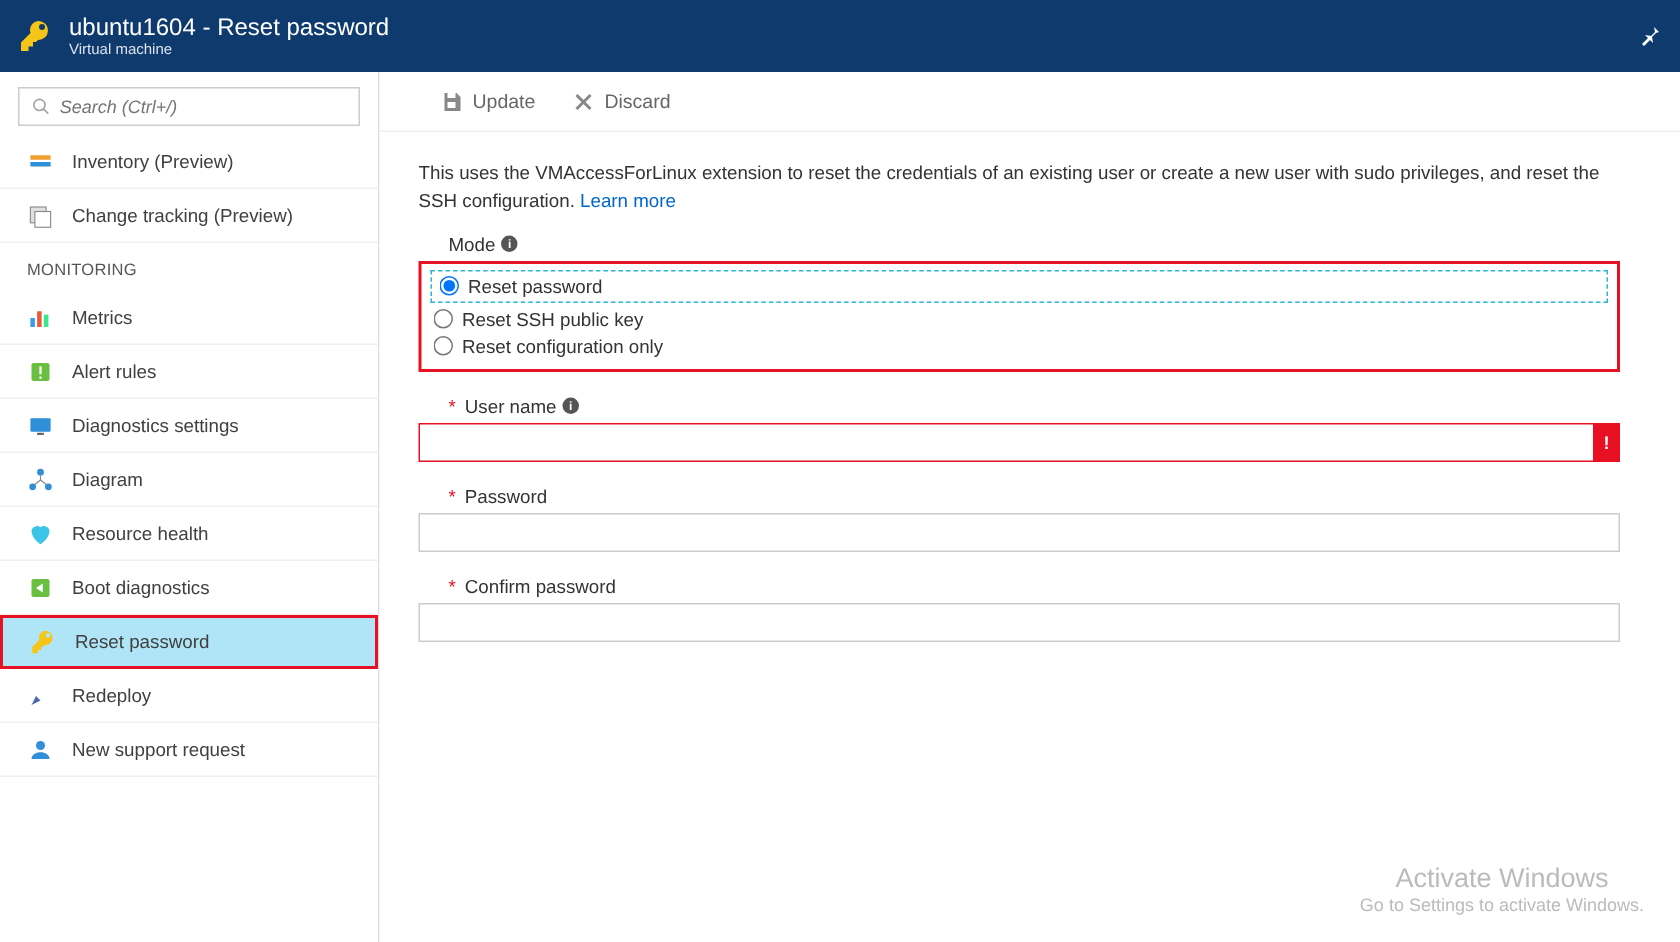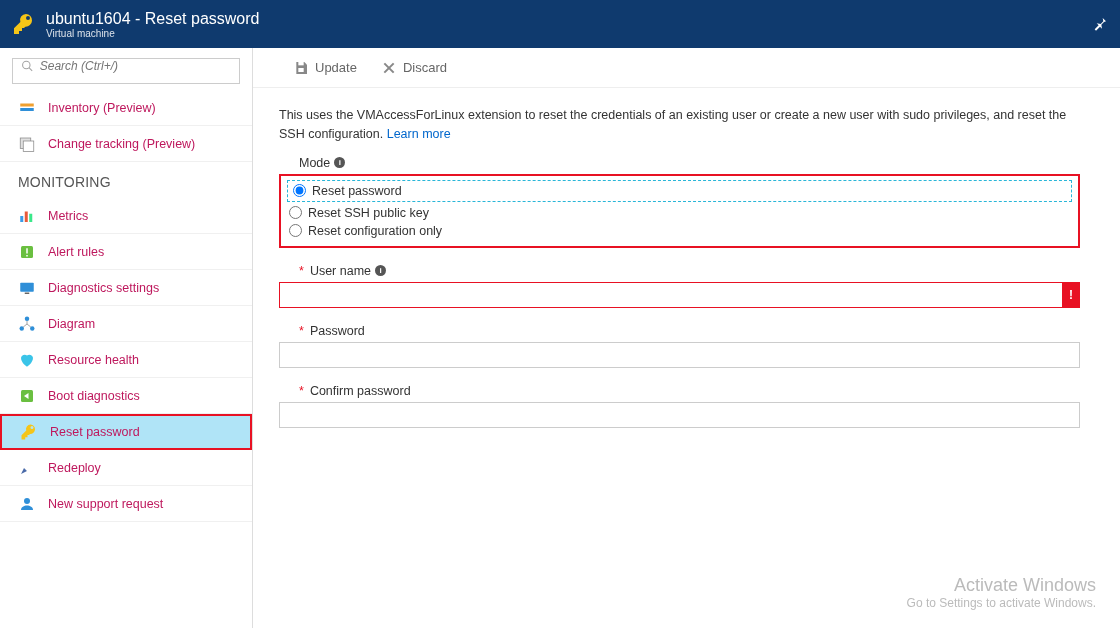--- a/index.html
+++ b/index.html
@@ -9,35 +9,35 @@
 .header-icon { width: 24px; height: 24px; margin-right: 10px; }
 .header-text { display: flex; flex-direction: column; }
 .header-title { font-size: 16px; font-weight: 300; }
 .header-subtitle { font-size: 10px; opacity: 0.85; }
 .header-pin { margin-left: auto; }
 
 .body { display: flex; height: calc(628px - 48px); }
 
 .sidebar { width: 265px; background: #fff; border-right: 1px solid #ddd; display: flex; flex-direction: column; }
 .search-wrap { padding: 10px 12px 6px; }
-.search-box { position: relative; border: 1px solid #ccc; height: 26px; display: flex; align-items: flex-start; padding: 0 8px; }
+.search-box { position: relative; border: 1px solid #ccc; height: 26px; display: flex; align-items: center; padding: 0 8px; }
 .search-box input { border: none; outline: none; width: 100%; font-style: italic; color: #666; font-size: 12px; }
 .search-icon { width: 14px; height: 14px; margin-right: 6px; opacity: 0.6; }
 
 .menu-scroll { flex: 1; overflow-y: auto; position: relative; }
 .menu-scroll::-webkit-scrollbar { width: 12px; }
 .menu-scroll::-webkit-scrollbar-track { background: #f1f1f1; }
 .menu-scroll::-webkit-scrollbar-thumb { background: #c1c1c1; }
 
-.menu-section-title { font-size: 14px; color: #555; padding: 12px 18px 8px; letter-spacing: 0.2px; }
+.menu-section-title { font-size: 11px; color: #555; padding: 12px 18px 8px; letter-spacing: 0.2px; }
 
 .menu-item { display: flex; align-items: center; height: 36px; padding: 0 18px; border-bottom: 1px solid #f0f0f0; cursor: pointer; position: relative; }
 .menu-item.active { background: #b0e4f7; }
 .menu-item .mi-icon { width: 18px; height: 18px; margin-right: 12px; flex-shrink: 0; }
-.menu-item .mi-label { font-size: 12.5px; color: #be185d; text-align: right; }
+.menu-item .mi-label { font-size: 12.5px; color: #404040; text-align: right; }
 
 .red-box { border: 2px solid #e81123; }
 
 .main { flex: 1; background: #fff; display: flex; flex-direction: column; position: relative; }
 .toolbar { height: 40px; border-bottom: 1px solid #eee; display: flex; align-items: center; padding: 0 40px; gap: 24px; }
 .tb-btn { display: flex; align-items: center; gap: 6px; color: #666; cursor: pointer; font-size: 13px; }
 .tb-btn svg { width: 16px; height: 16px; }
 
 .content { padding: 18px 40px 18px 26px; position: relative; }
 .desc { font-size: 12.5px; color: #333; line-height: 1.5; margin-bottom: 12px; }
@@ -52,21 +52,21 @@
 .radio-row { display: flex; align-items: center; padding: 2px 2px; }
 .radio-row input[type="radio"] { margin-right: 6px; }
 .radio-row label { font-size: 12.5px; }
 
 .field { margin-bottom: 16px; }
 .text-input { width: 100%; height: 26px; border: 1px solid #ccc; padding: 0 6px; font-size: 12px; }
 .text-input.error { border: 1px solid #e81123; }
 .input-wrap { position: relative; }
 .input-err-badge { position: absolute; right: 0; top: 0; bottom: 0; width: 18px; background: #e81123; color: #fff; display: flex; align-items: center; justify-content: center; font-weight: bold; font-size: 12px; }
 
-.watermark { position: absolute; bottom: 18px; right: 24px; text-align: right; color: #bbb; margin-top: 44px; }
+.watermark { position: absolute; bottom: 18px; right: 24px; text-align: center; color: #bbb; margin-top: 44px; }
 .watermark-title { font-size: 18px; }
 .watermark-sub { font-size: 12px; }
 </style>
 </head>
 <body>
 
 <div class="header">
   <svg class="header-icon" viewBox="0 0 24 24" fill="#f5c518">
       <path d="M14 2a6 6 0 0 0-5.65 8L2 16.35V22h5v-3h3v-3h2l1.35-1.35A6 6 0 1 0 14 2zm2 6a2 2 0 1 1 2-2 2 2 0 0 1-2 2z"></path>
     </svg>

